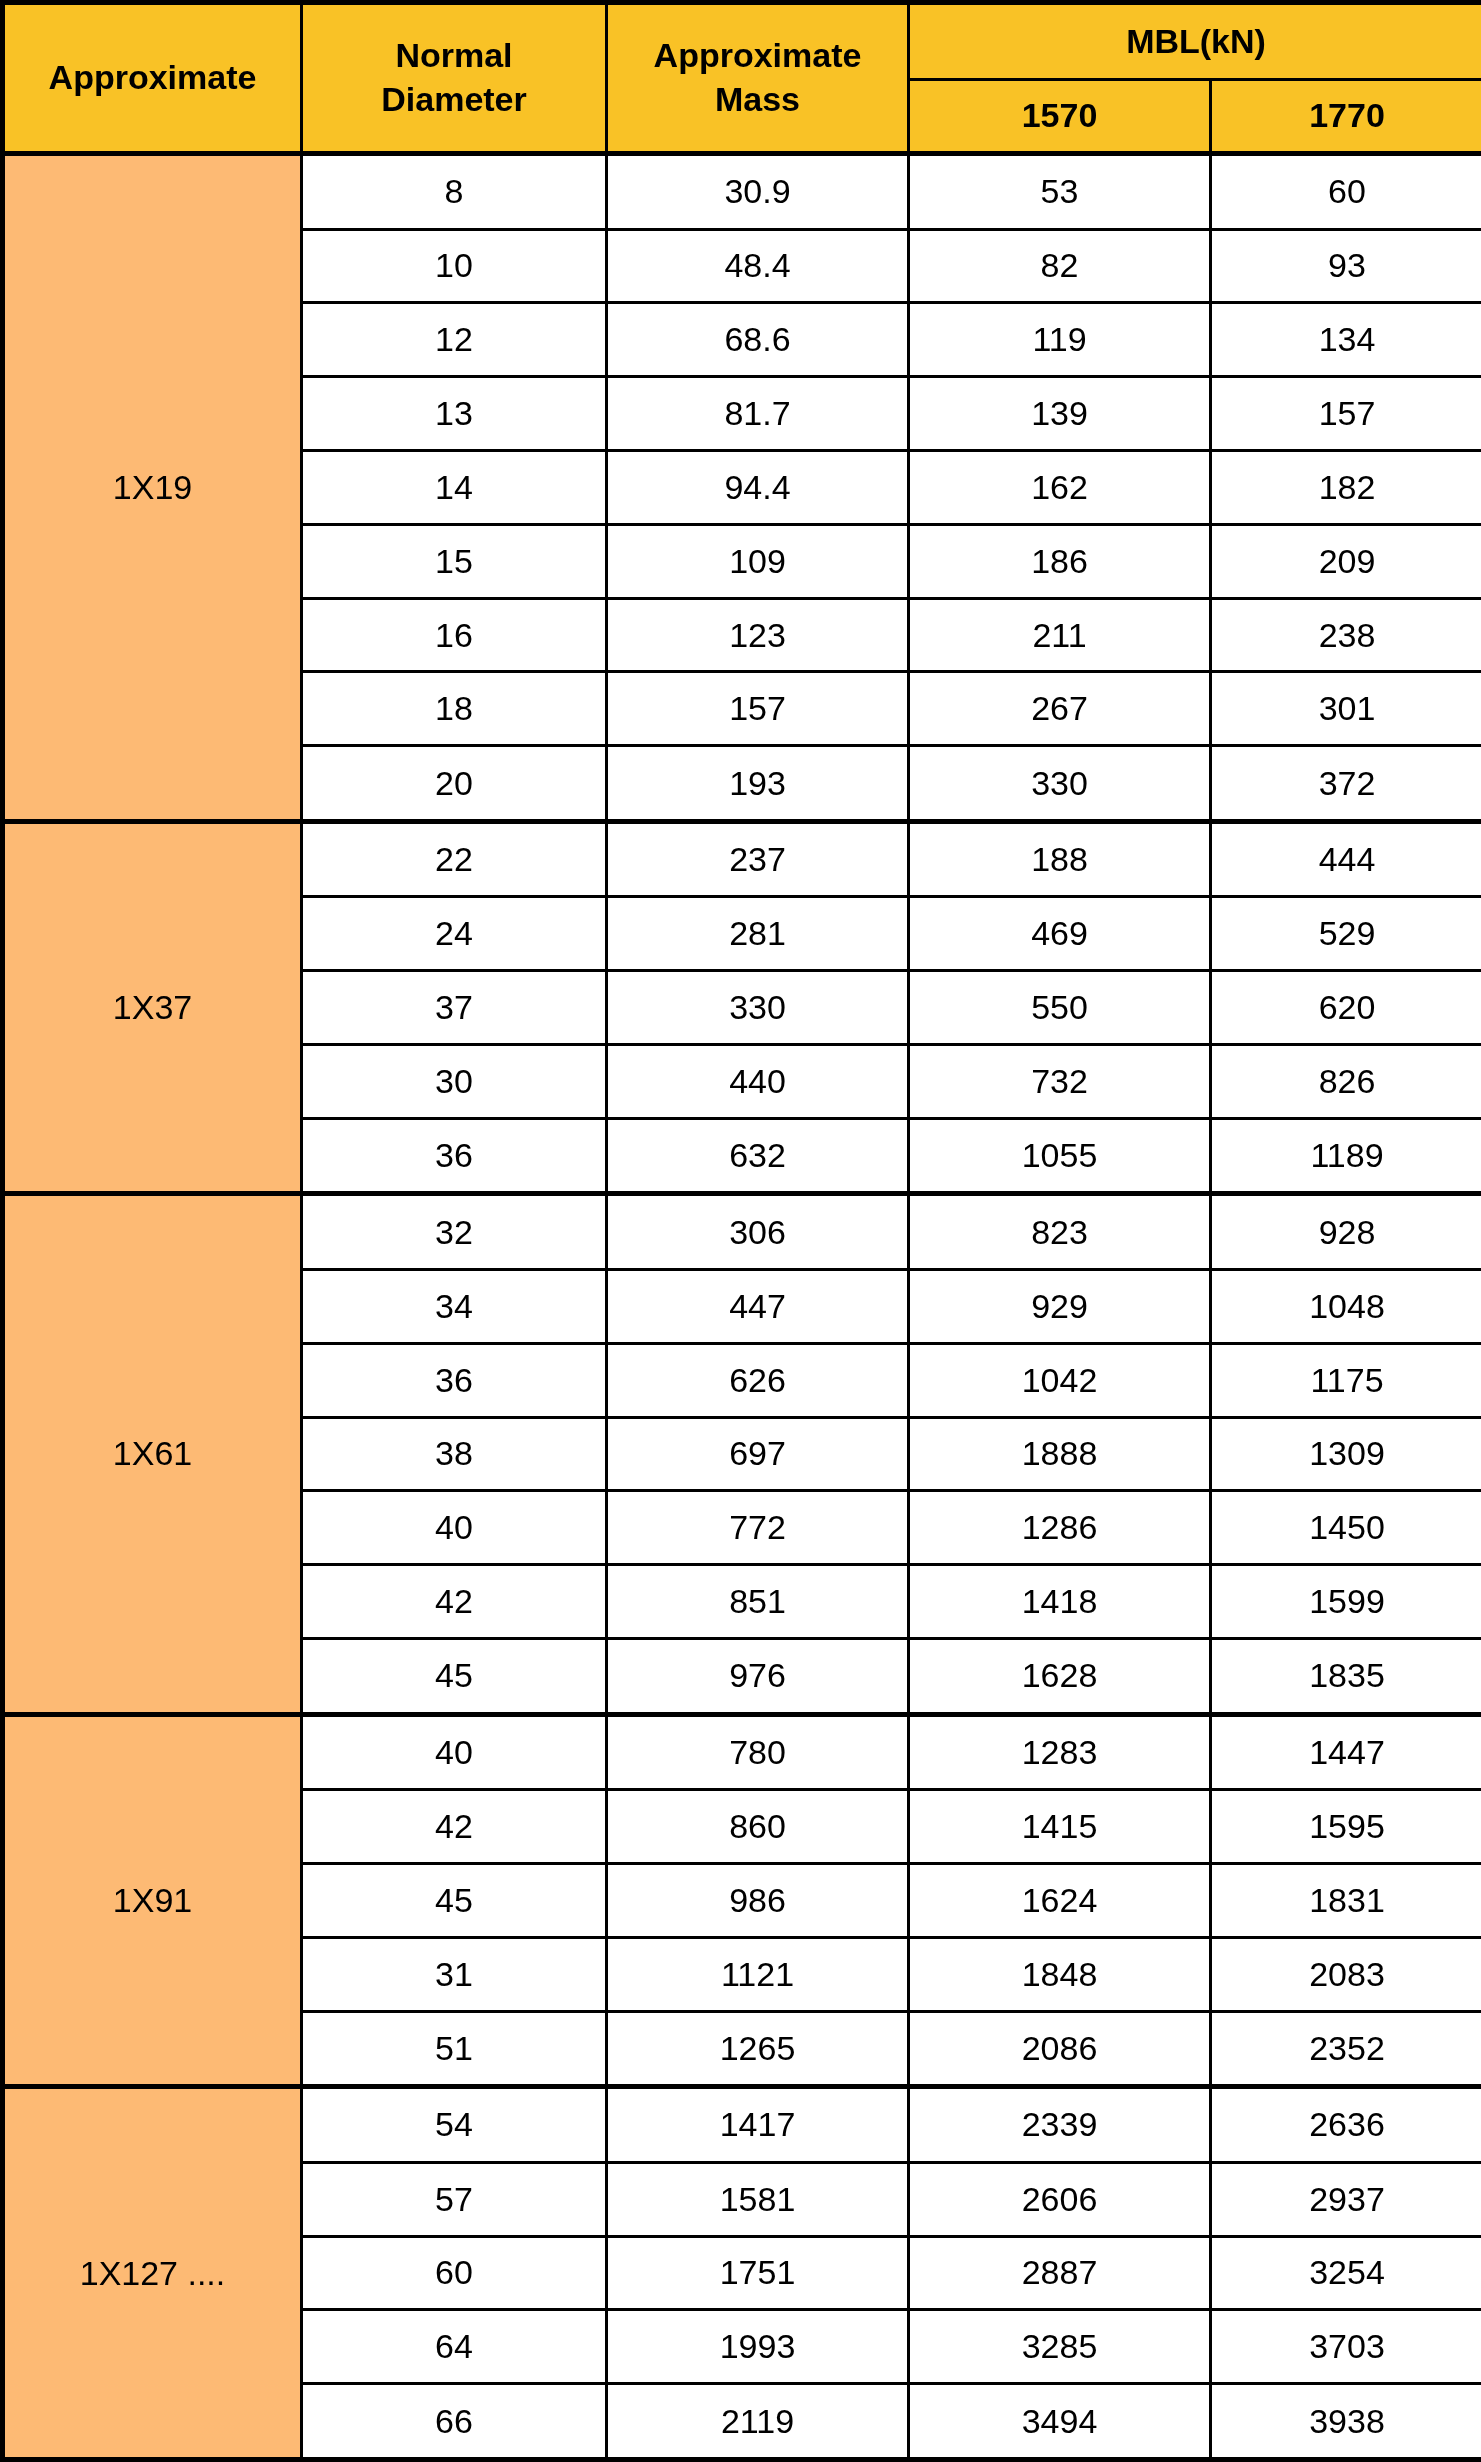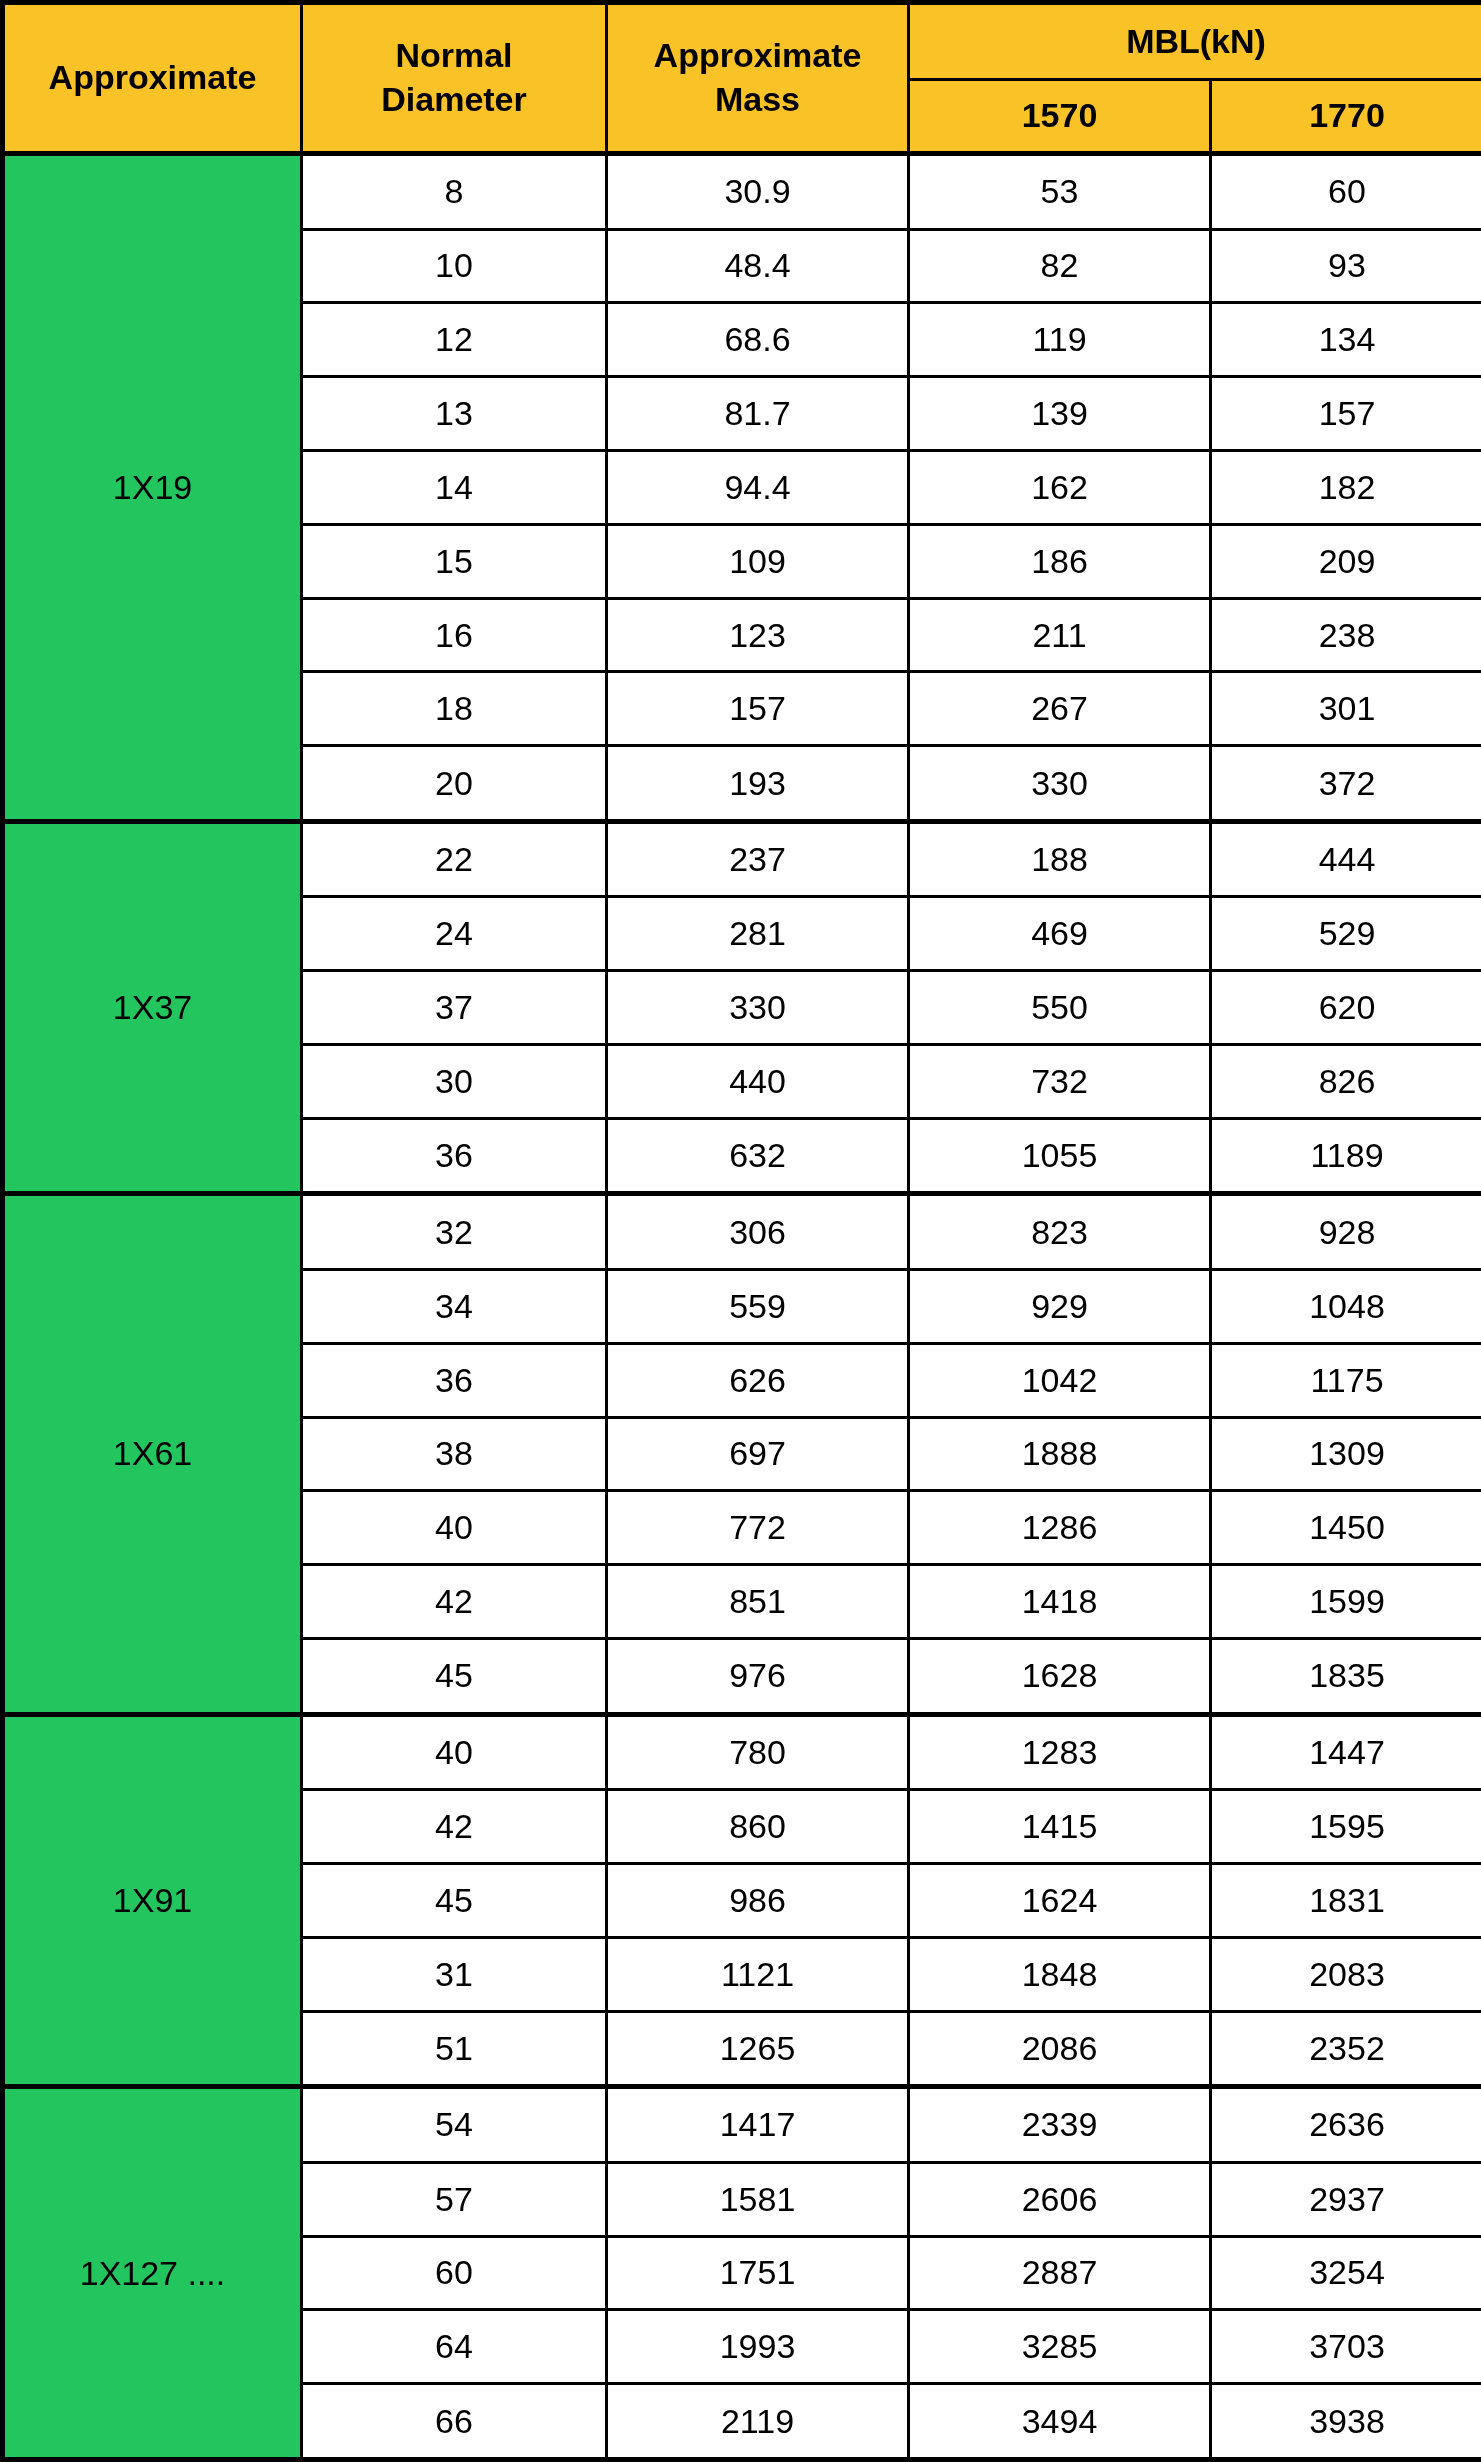--- a/index.html
+++ b/index.html
@@ -44,21 +44,21 @@
     font-weight: normal;
     border-top: 3.9px solid #000000;
     border-bottom: 3.9px solid #000000;
   }
   .spec-table tbody tr.group-start td {
     border-top: 5.4px solid #000000;
   }
   .spec-table tbody td.construction-cell {
     border-top: 5.4px solid #000000;
     border-bottom: 5.4px solid #000000;
-    background: #22c55e;
+    background: #fdba74;
   }
 </style>
 </head>
 <body>
 
 <table class="spec-table">
   <colgroup>
     <col style="width:299px">
     <col style="width:305px">
     <col style="width:302px">
@@ -168,21 +168,21 @@
       </tr>
       <tr class="group-start">
         <td class="construction-cell" rowspan="7">1X61</td>
         <td>32</td>
         <td>306</td>
         <td>823</td>
         <td>928</td>
       </tr>
       <tr>
         <td>34</td>
-        <td>559</td>
+        <td>447</td>
         <td>929</td>
         <td>1048</td>
       </tr>
       <tr>
         <td>36</td>
         <td>626</td>
         <td>1042</td>
         <td>1175</td>
       </tr>
       <tr>

